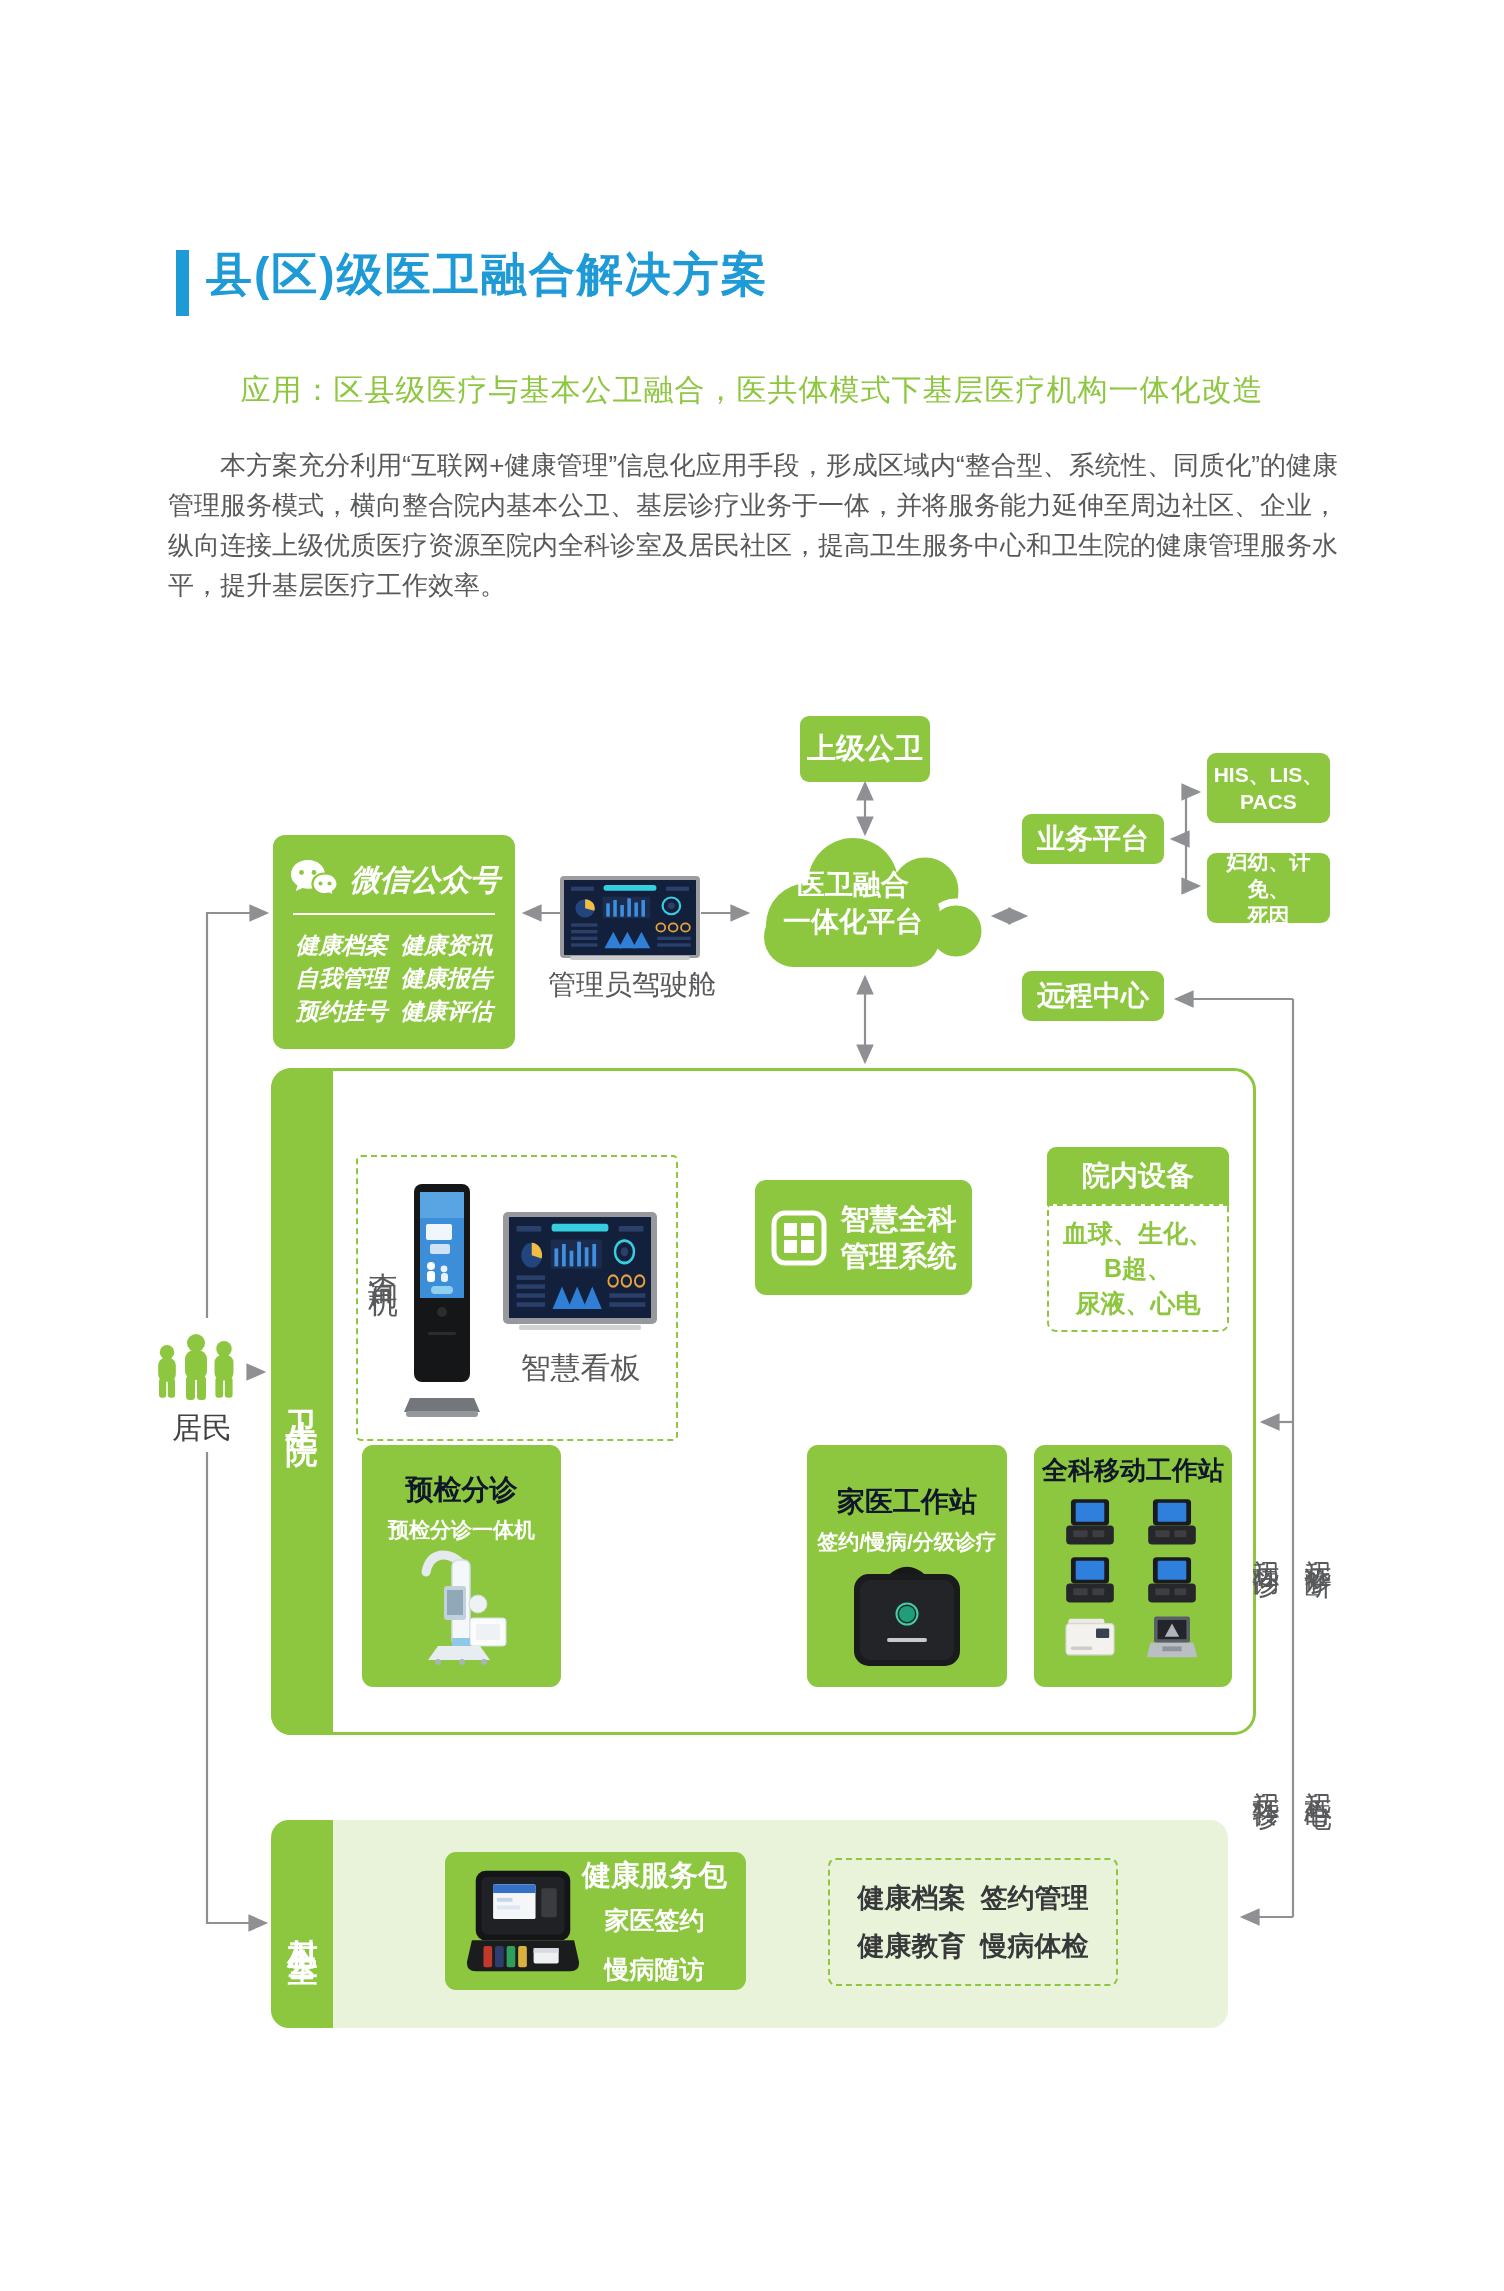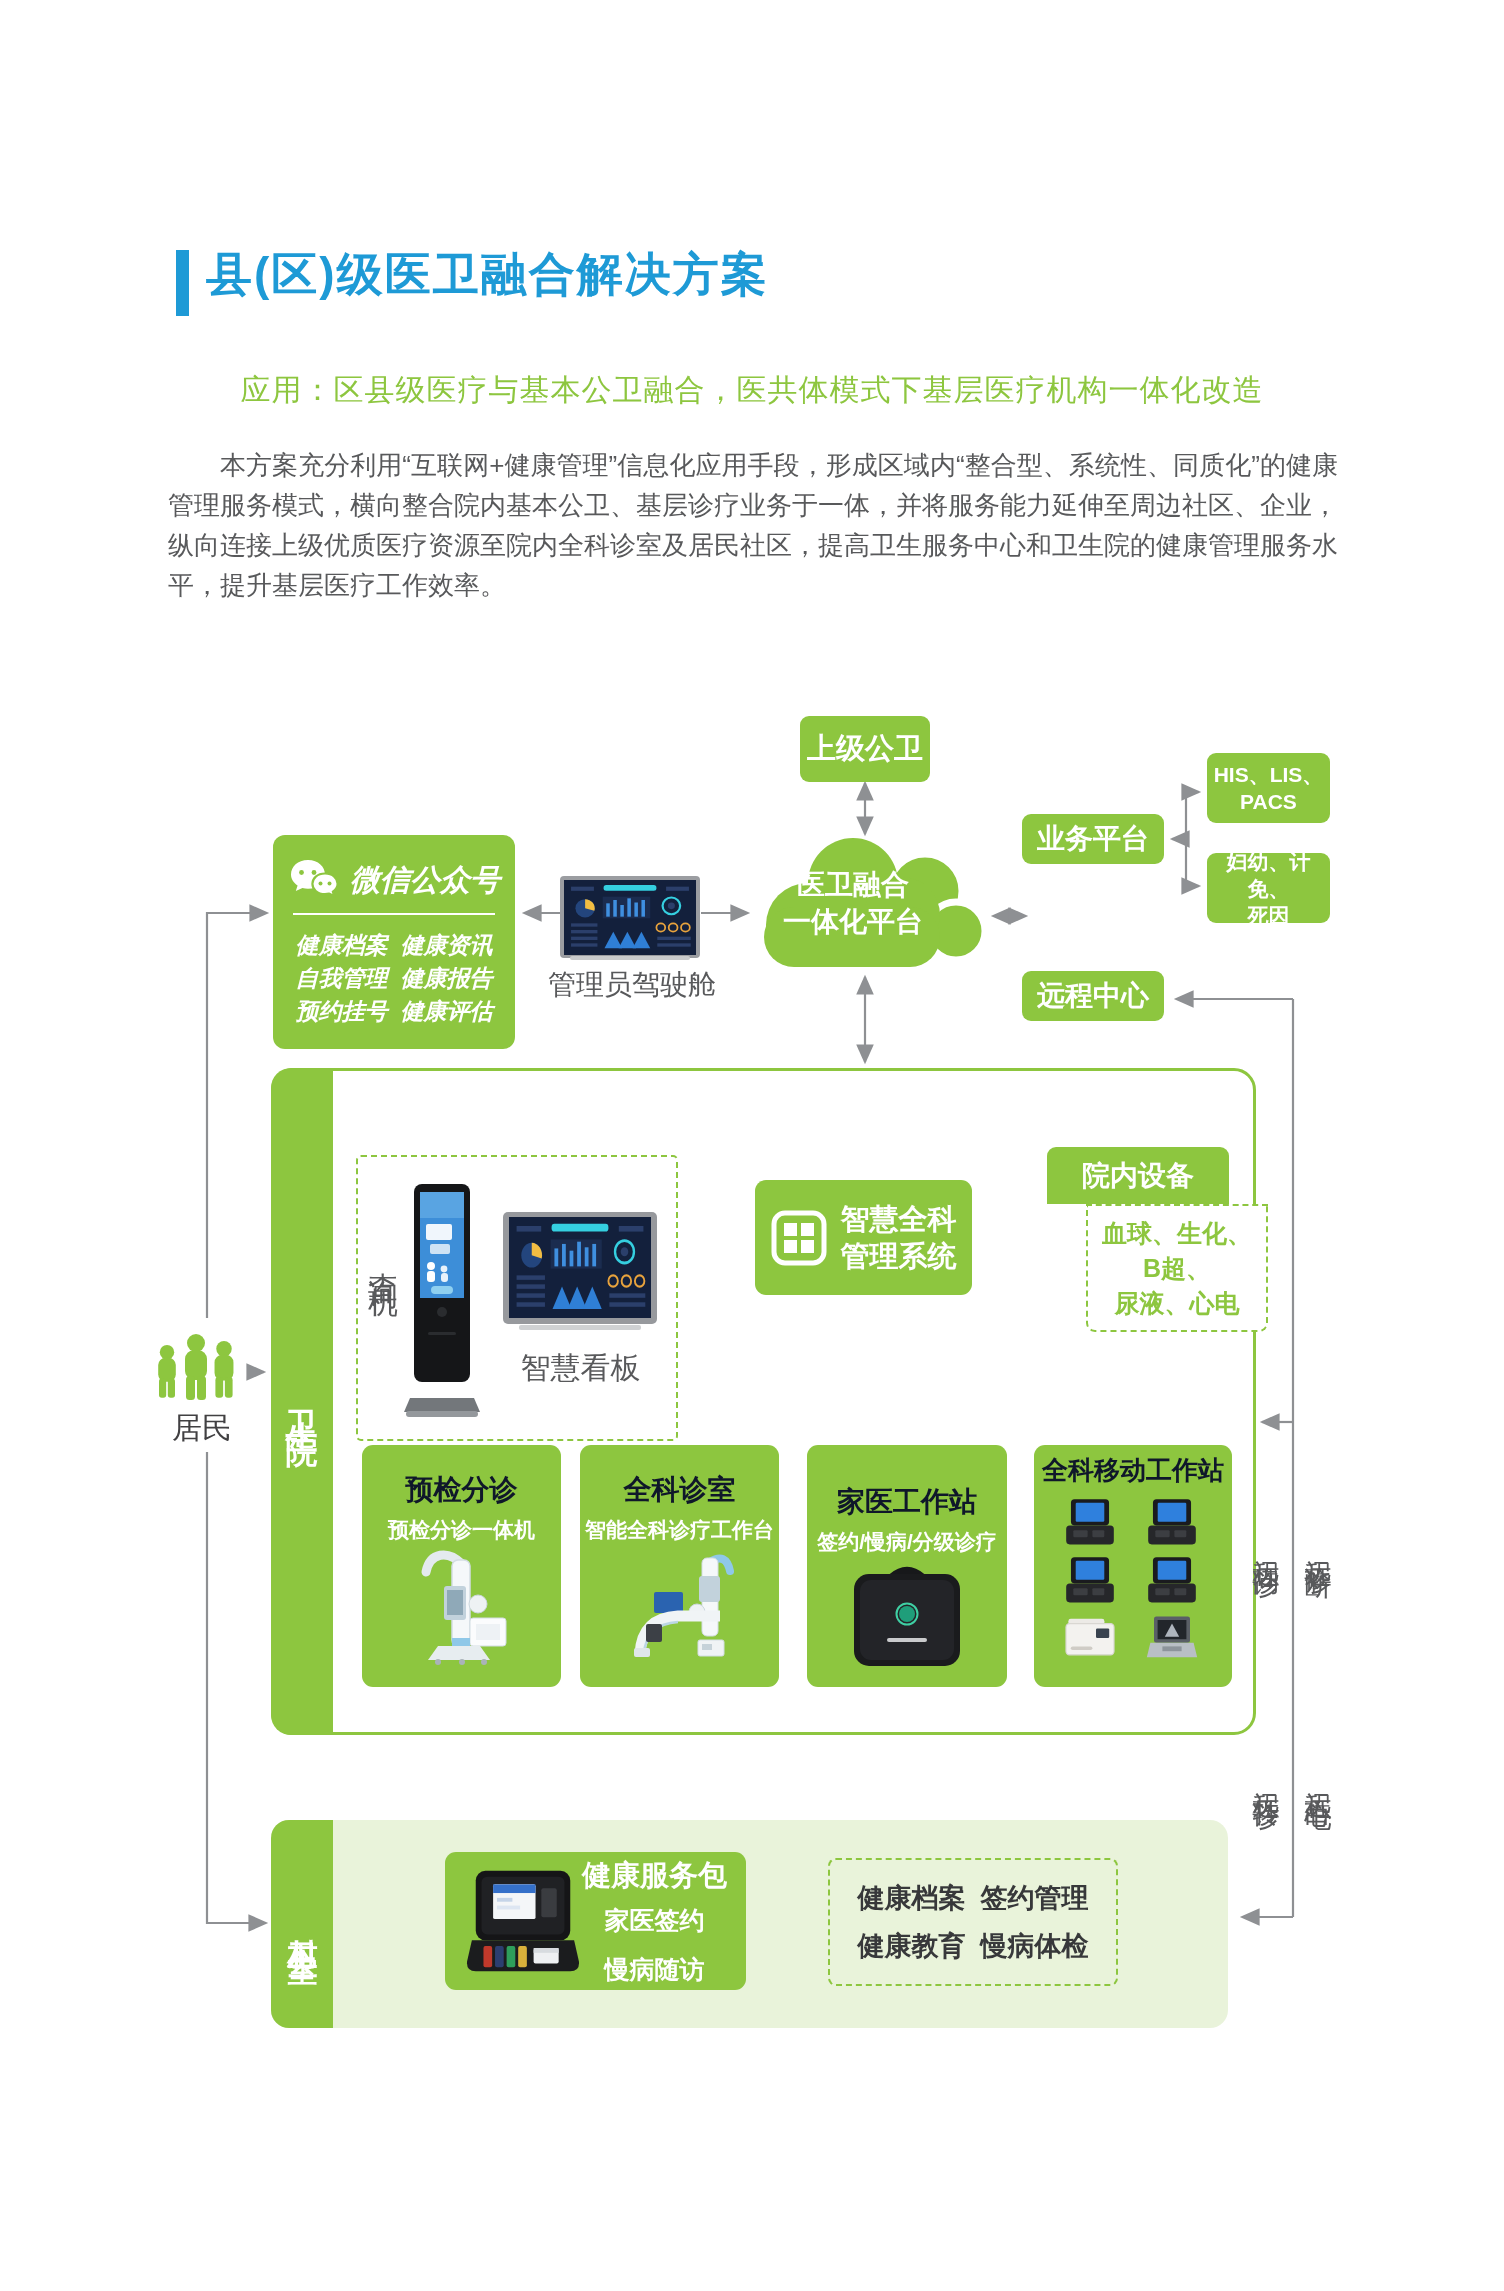--- a/index.html
+++ b/index.html
@@ -242,21 +242,21 @@
     </svg>
     <div style="text-align:left;font-size:29px;line-height:37px;">
       <div>智慧全科</div>
       <div>管理系统</div>
     </div>
   </div>
 
   <div class="gb" style="left:1047px;top:1147px;width:182px;height:57px;border-radius:9px 9px 0 0;font-size:28px;">
     <span>院内设备</span>
   </div>
-  <div class="abs dashed" style="left:1086px;top:1204px;width:182px;height:128px;border-radius:0 0 9px 9px;box-sizing:border-box;background:#fff;
+  <div class="abs dashed" style="left:1047px;top:1204px;width:182px;height:128px;border-radius:0 0 9px 9px;box-sizing:border-box;background:#fff;
               display:flex;flex-direction:column;align-items:center;justify-content:center;color:#8dc63f;font-weight:bold;font-size:25px;line-height:35px;text-align:center;">
     <div>血球、生化、</div>
     <div>B超、</div>
     <div>尿液、心电</div>
   </div>
 
   <div class="gb" style="left:362px;top:1445px;width:199px;height:242px;border-radius:11px;justify-content:flex-start;padding-top:26px;box-sizing:border-box;">
     <div class="station-title">预检分诊</div>
     <div class="station-sub">预检分诊一体机</div>
     <svg width="132" height="120" viewBox="0 0 132 120" style="margin-top:4px;">
@@ -268,38 +268,20 @@
       <rect x="74" y="70" width="36" height="28" rx="3" fill="#fbfcfd" stroke="#d3dde3"></rect>
       <rect x="80" y="76" width="24" height="16" fill="#eef2f5"></rect>
       <rect x="56" y="90" width="18" height="8" fill="#8fc8e8"></rect>
       <polygon points="42,98 84,98 94,112 32,112" fill="#e7edf0"></polygon>
       <circle cx="42" cy="114" r="3" fill="#aab3b9"></circle>
         <circle cx="66" cy="114" r="3" fill="#aab3b9"></circle>
         <circle cx="88" cy="114" r="3" fill="#aab3b9"></circle>
     </svg>
   </div>
 
-  <div class="gb" style="left:580px;top:1445px;width:199px;height:242px;border-radius:11px;justify-content:flex-start;padding-top:26px;box-sizing:border-box;">
-    <div class="station-title">全科诊室</div>
-    <div class="station-sub">智能全科诊疗工作台</div>
-    <svg width="132" height="118" viewBox="0 0 132 118" style="margin-top:4px;">
-      <path d="M96,14 q16,-10 20,9" stroke="#8fc8e8" stroke-width="8" fill="none" stroke-linecap="round"></path>
-      <rect x="88" y="10" width="16" height="78" rx="5" fill="#f5f8fa" stroke="#d3dde3"></rect>
-      <rect x="85" y="28" width="21" height="26" rx="3" fill="#c2d2dc"></rect>
-      <circle cx="83" cy="64" r="8" fill="#eef2f4" stroke="#ccd7de"></circle>
-      <rect x="40" y="44" width="29" height="21" rx="2" fill="#2a63b0"></rect>
-      <rect x="51" y="65" width="8" height="7" fill="#9fb2bf"></rect>
-      <path d="M26,106 q2,-36 38,-38 l42,0" stroke="#f0f4f6" stroke-width="11" fill="none"></path>
-      <path d="M30,106 q2,-30 34,-32" stroke="#bcd6e4" stroke-width="2.5" fill="none"></path>
-      <rect x="20" y="100" width="16" height="9" rx="2" fill="#dfe6ea"></rect>
-      <rect x="84" y="92" width="26" height="16" rx="2" fill="#f0f3f5" stroke="#d3dde3"></rect>
-      <rect x="32" y="76" width="16" height="18" rx="2" fill="#3c4046"></rect>
-      <rect x="88" y="96" width="10" height="6" fill="#c6d2d9"></rect>
-    </svg>
-  </div>
 
   <div class="gb" style="left:807px;top:1445px;width:200px;height:242px;border-radius:11px;justify-content:flex-start;padding-top:38px;box-sizing:border-box;">
     <div class="station-title">家医工作站</div>
     <div class="station-sub">签约/慢病/分级诊疗</div>
     <svg width="150" height="112" viewBox="0 0 150 112" style="margin-top:6px;">
       <path d="M60,16 q15,-13 30,0" stroke="#17181a" stroke-width="9" fill="none" stroke-linecap="round"></path>
       <rect x="22" y="12" width="106" height="92" rx="15" fill="#1a1b1d"></rect>
       <rect x="28" y="18" width="94" height="80" rx="11" fill="#232428"></rect>
       <circle cx="75" cy="52" r="8" fill="#1f9e7a"></circle>
       <circle cx="75" cy="52" r="10.5" fill="none" stroke="#3fd0a4" stroke-width="2"></circle>

